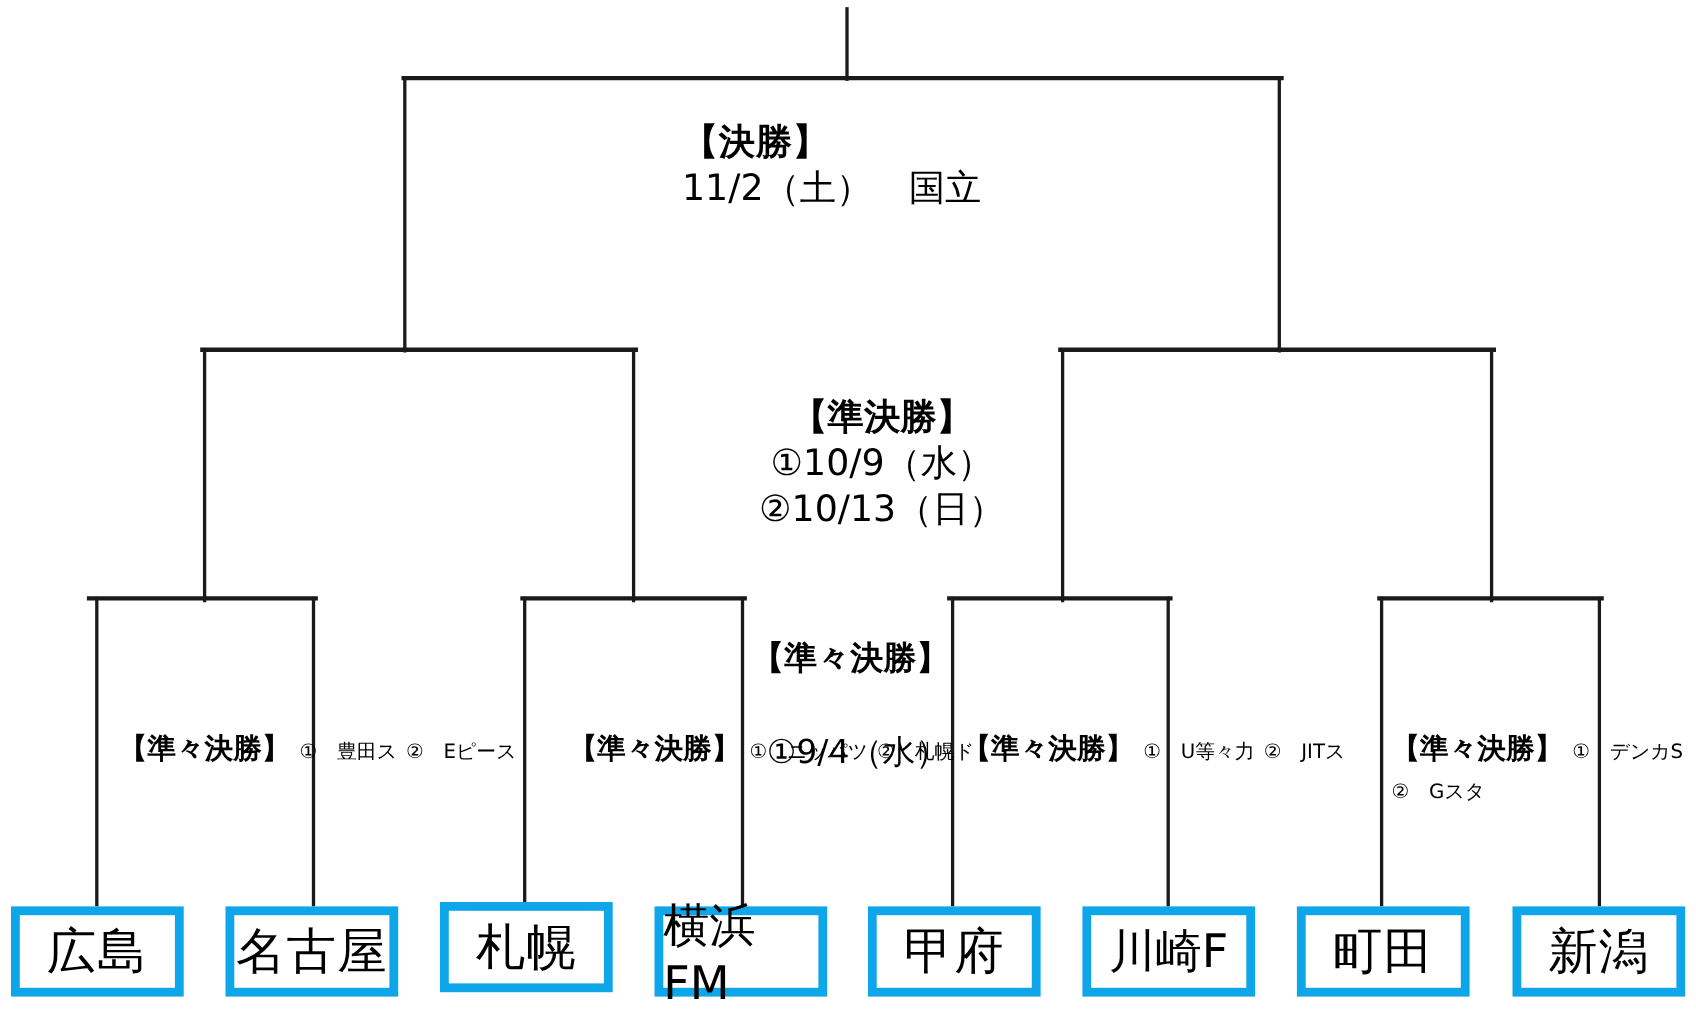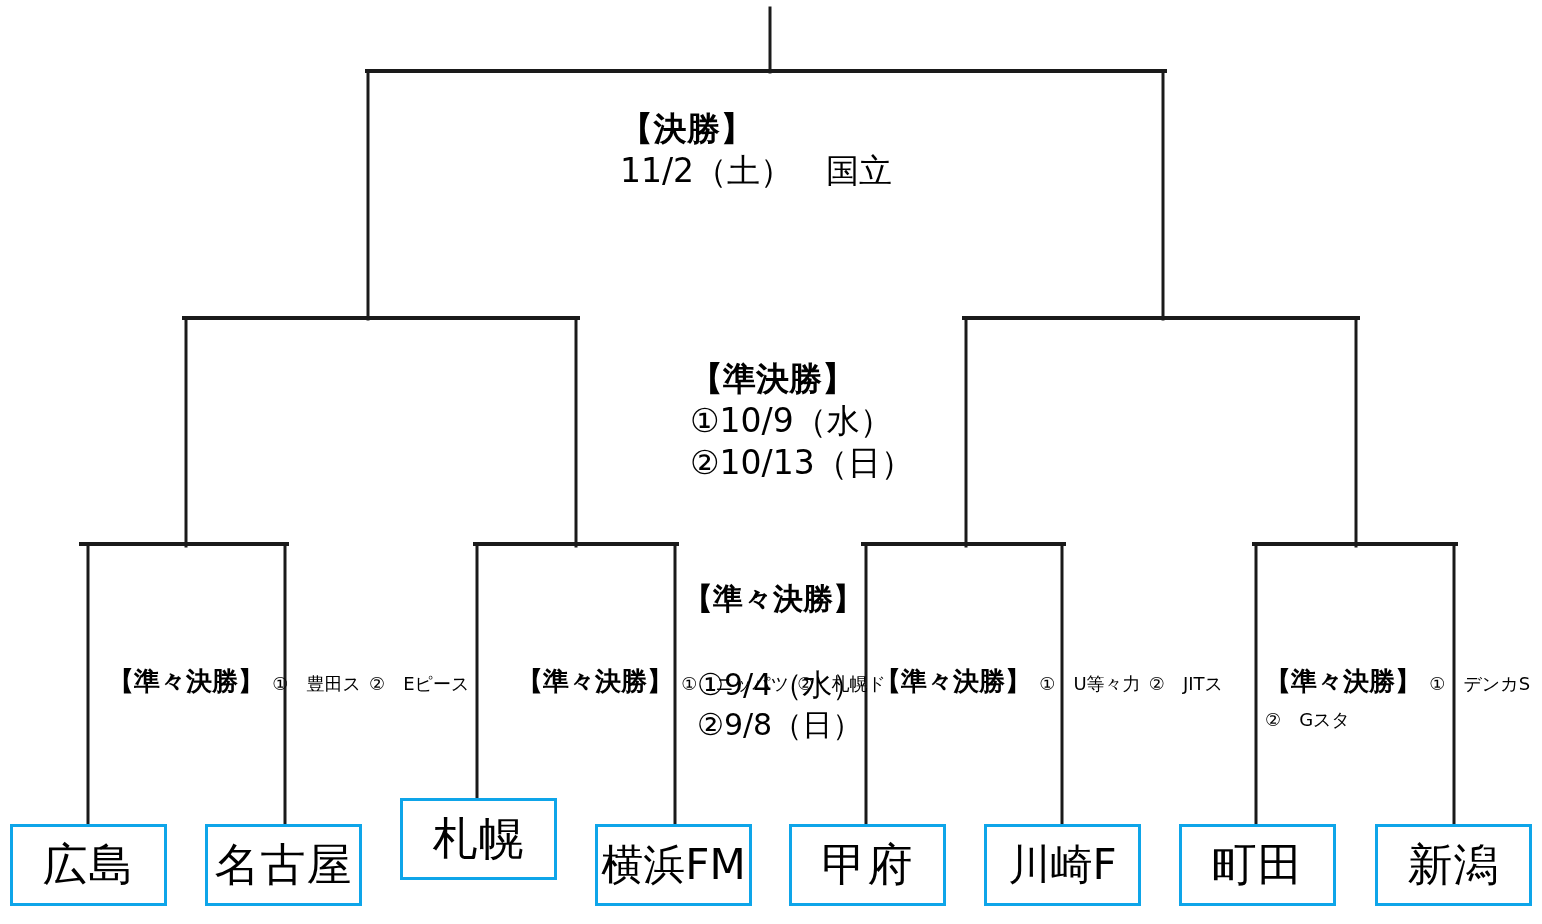--- a/index.html
+++ b/index.html
@@ -47,21 +47,21 @@
     width: 320px;
     font-size: 33px;
   }
   #final-label .hdr { font-size: 33px; letter-spacing: 0.5px; }
   #final-label .row { font-size: 33px; }
 
   #semi-label {
     left: 690px;
     top: 358px;
     font-size: 33px;
-    text-align: left;
+    text-align: center;
   }
 
   #qf-center-head {
     left: 683px;
     top: 580px;
     font-size: 30px;
     font-weight: bold;
   }
   #qf-center-dates {
     left: 697px;
@@ -85,21 +85,21 @@
   }
   #qf-block-0 { left: 108px; top: 664px; }
   #qf-block-1 { left: 498px; top: 664px; margin-left: 19px; }
   #qf-block-2 { left: 875px; top: 664px; }
   #qf-block-3 { left: 1265px; top: 664px; }
 
   
   .team-box {
     position: absolute;
     box-sizing: border-box;
-    border: 3px solid #0ea5e9;
+    border: 8px solid #0ea5e9;
     background: #fff;
     display: flex;
     align-items: center;
     justify-content: center;
     font-size: 45px;
     font-weight: 500;
     letter-spacing: 1px;
     height: 82px;
   }
   .team-box.narrow { font-size: 45px; }
@@ -153,21 +153,20 @@
     <span class="hdr">【準決勝】</span>
     <span class="row">①10/9（水）</span>
     <span class="row">②10/13（日）</span>
   </div>
 
   <div class="round-label" id="qf-center-head">
     <span class="hdr">【準々決勝】</span>
   </div>
   <div class="round-label" id="qf-center-dates">
     <span class="row">①9/4（水）</span>
-    <span class="row">②9/8（日）</span>
   </div>
 
   <div class="qf-block" id="qf-block-0">
     <span class="hdr">【準々決勝】</span>
     <span class="row">①　豊田ス</span>
     <span class="row">②　Eピース</span>
   </div>
 
   <div class="qf-block" id="qf-block-1">
     <span class="hdr">【準々決勝】</span>
@@ -186,21 +185,21 @@
     <span class="row">①　デンカS</span>
     <span class="row">②　Gスタ</span>
   </div>
 
   <div class="team-box narrow" style="left:10px; top:824px; width:157px;">
     <span>広島</span>
   </div>
   <div class="team-box narrow" style="left:205px; top:824px; width:157px;">
     <span>名古屋</span>
   </div>
-  <div class="team-box narrow" style="left:400px; top:798px; width:157px;">
+  <div class="team-box narrow" style="left:400px; top:820px; width:157px;">
     <span>札幌</span>
   </div>
   <div class="team-box narrow" style="left:789px; top:824px; width:157px;">
     <span>甲府</span>
   </div>
   <div class="team-box wide" style="left:595px; top:824px; width:157px;">
     <span>横浜FM</span>
   </div>
   <div class="team-box wide" style="left:984px; top:824px; width:157px;">
     <span>川崎F</span>

